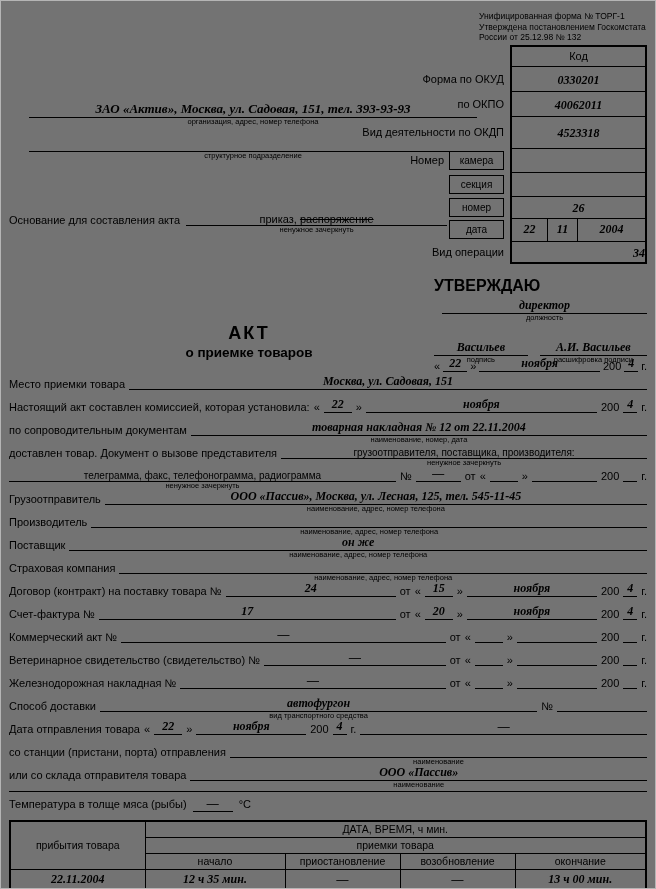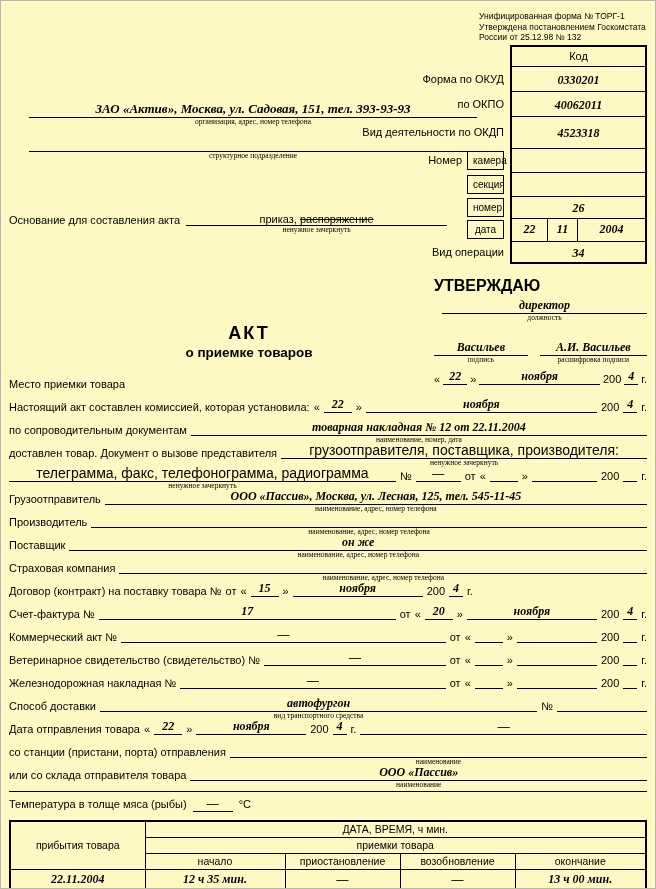--- a/index.html
+++ b/index.html
@@ -1,65 +1,65 @@
 <!DOCTYPE html>
 <html><head>
 <meta charset="utf-8">
 <style>
   *{margin:0;padding:0;box-sizing:border-box;}
   html,body{background:#e9e9e9;}
-  .page{width:656px;height:889px;background:#fef9c3;border:1px solid #b5b5b5;padding:8px;position:relative;overflow:hidden;font-family:"Liberation Sans",sans-serif;color:#000;}
+  .page{width:656px;height:889px;background:#737373;border:1px solid #b5b5b5;padding:8px;position:relative;overflow:hidden;font-family:"Liberation Sans",sans-serif;color:#000;}
   .val{font-family:"Liberation Serif",serif;font-weight:bold;font-style:italic;font-size:12px;white-space:nowrap;}
-  .opt{font-size:14px;white-space:nowrap;}
+  .opt{font-size:10px;white-space:nowrap;}
   .u{display:flex;align-items:flex-end;justify-content:center;border-bottom:1px solid #000;position:relative;min-height:15px;}
-  .cap{position:absolute;top:100%;left:0;right:0;text-align:center;font-size:7.5px;line-height:9px;white-space:nowrap;font-family:Liberation Serif, serif;font-weight:normal;font-style:normal;}
+  .cap{position:absolute;top:100%;left:0;right:0;text-align:center;font-size:7.5px;line-height:9px;white-space:nowrap;font-family:Liberation Sans, sans-serif;font-weight:normal;font-style:normal;}
   .grow{flex:1 1 auto;}
   .w14{width:14px}.w24{width:24px}.w28{width:28px}.w40{width:40px}.w45{width:45px}
   .w65{width:65px}.w80{width:80px}.w90{width:90px}.w110{width:110px}.w130{width:130px}
   .strike{text-decoration:line-through;}
   .lbl{white-space:nowrap;font-size:11px;}
 
   
   .hdr-sec{position:relative;height:268px;}
   .form-ref{position:absolute;left:470px;top:2px;font-size:8.5px;line-height:10.5px;}
   .org-line{position:absolute;left:20px;top:92px;width:448px;}
   .org-line .val{font-size:13px;}
   .struct-line{position:absolute;left:20px;top:128px;width:448px;}
   .osnovanie{position:absolute;left:0;top:202px;width:438px;display:flex;align-items:flex-end;gap:6px;}
   .osnovanie .opt{font-size:11px;}
 
   .codes{position:absolute;right:0;top:36px;border-collapse:collapse;}
   .codes td{padding:0;}
   .codes .clbl{text-align:right;padding-right:6px;font-size:11px;vertical-align:middle;white-space:nowrap;}
   .codes .cval{width:135px;border:1px solid #000;border-left-width:2px;border-right-width:2px;text-align:center;vertical-align:middle;}
   .codes tr:first-child .cval{border-top-width:2px;text-align:center;}
-  .codes tr:last-child .cval{border-bottom-width:2px;}
+  .codes tr:last-child .cval{border-bottom-width:2px;text-align:right;}
   .codes tr.h20>td{height:20px}.codes tr.h25>td{height:25px}.codes tr.h32>td{height:32px}
   .codes tr.h24>td{height:24px}.codes tr.h22>td{height:22px}
   .chdr{font-size:11px;}
-  .box{display:inline-block;width:37px;border:1px solid #000;font-size:10px;text-align:center;padding:3px 5px;vertical-align:middle;}
+  .box{display:inline-block;width:55px;border:1px solid #000;font-size:10px;text-align:center;padding:3px 5px;vertical-align:middle;}
   .glbl{font-size:11px;margin-right:5px;vertical-align:middle;}
   .datecells{display:flex;align-items:stretch;height:22px;}
   .dc{display:flex;align-items:center;justify-content:center;border-right:1px solid #000;}
   .dc:last-child{border-right:none;}
   .dc1{width:36px}.dc2{width:30px}.dc3{flex:1}
 
   
   .mid{position:relative;height:84px;}
   .doc-table{position:absolute;left:248px;top:2px;border-collapse:collapse;border:2px solid #000;}
   .doc-table td{border:1px solid #000;text-align:center;vertical-align:middle;}
   .dth{width:88px;font-size:9.5px;padding:2px 3px;line-height:11px;}
   .dtv{height:19px;}
   .act-title{position:absolute;left:110px;top:46px;width:260px;text-align:center;font-weight:bold;}
   .t1{font-size:18px;letter-spacing:2px;}
   .t2{font-size:13.5px;margin-top:1px;}
   .approve{position:absolute;left:425px;top:0;right:0;font-size:10.5px;}
   .app-h{font-weight:bold;font-size:16px;margin-bottom:3px;}
   .app-pos{margin-left:8px;margin-bottom:26px;}
-  .app-row{display:flex;gap:12px;margin-bottom:13px;}
+  .app-row{display:flex;gap:12px;}
   .app-row .s1{flex:0 0 44%;}
   .app-row .s2{flex:1 1 auto;}
   .app-date{display:flex;align-items:flex-end;gap:3px;font-size:11px;}
 
   
   .body{margin-top:6px;}
   .fline{display:flex;align-items:flex-end;gap:4px;height:23px;font-size:11px;white-space:nowrap;}
   .temp-row{border-top:1px solid #000;margin-top:10px;padding:4px 0 8px;display:flex;align-items:center;gap:6px;font-size:11px;}
 
   
@@ -196,20 +196,23 @@
           </span>
         <span>г.</span>
       </div>
     </div>
   </div>
 
   <div class="body">
 
     <div class="fline">
       <span class="lbl">Место приемки товара</span>
+      <span class="u grow">
+          <span class="val">Москва, ул. Садовая, 151</span>
+        </span>
     </div>
 
     <div class="fline">
       <span class="lbl">Настоящий акт составлен комиссией, которая установила:</span>
       <span>«</span>
       <span class="u w28">
           <span class="val">22</span>
         </span>
       <span>»</span>
       <span class="u grow">
@@ -290,20 +293,23 @@
     <div class="fline">
       <span class="lbl">Страховая компания</span>
       <span class="u grow">
         <span class="val"></span>
         <span class="cap">наименование, адрес, номер телефона</span>
       </span>
     </div>
 
     <div class="fline">
       <span class="lbl">Договор (контракт) на поставку товара №</span>
+      <span class="u grow">
+          <span class="val">24</span>
+        </span>
       <span>от</span>
       <span>«</span>
       <span class="u w28">
           <span class="val">15</span>
         </span>
       <span>»</span>
       <span class="u w130">
           <span class="val">ноября</span>
         </span>
       <span>200</span>

